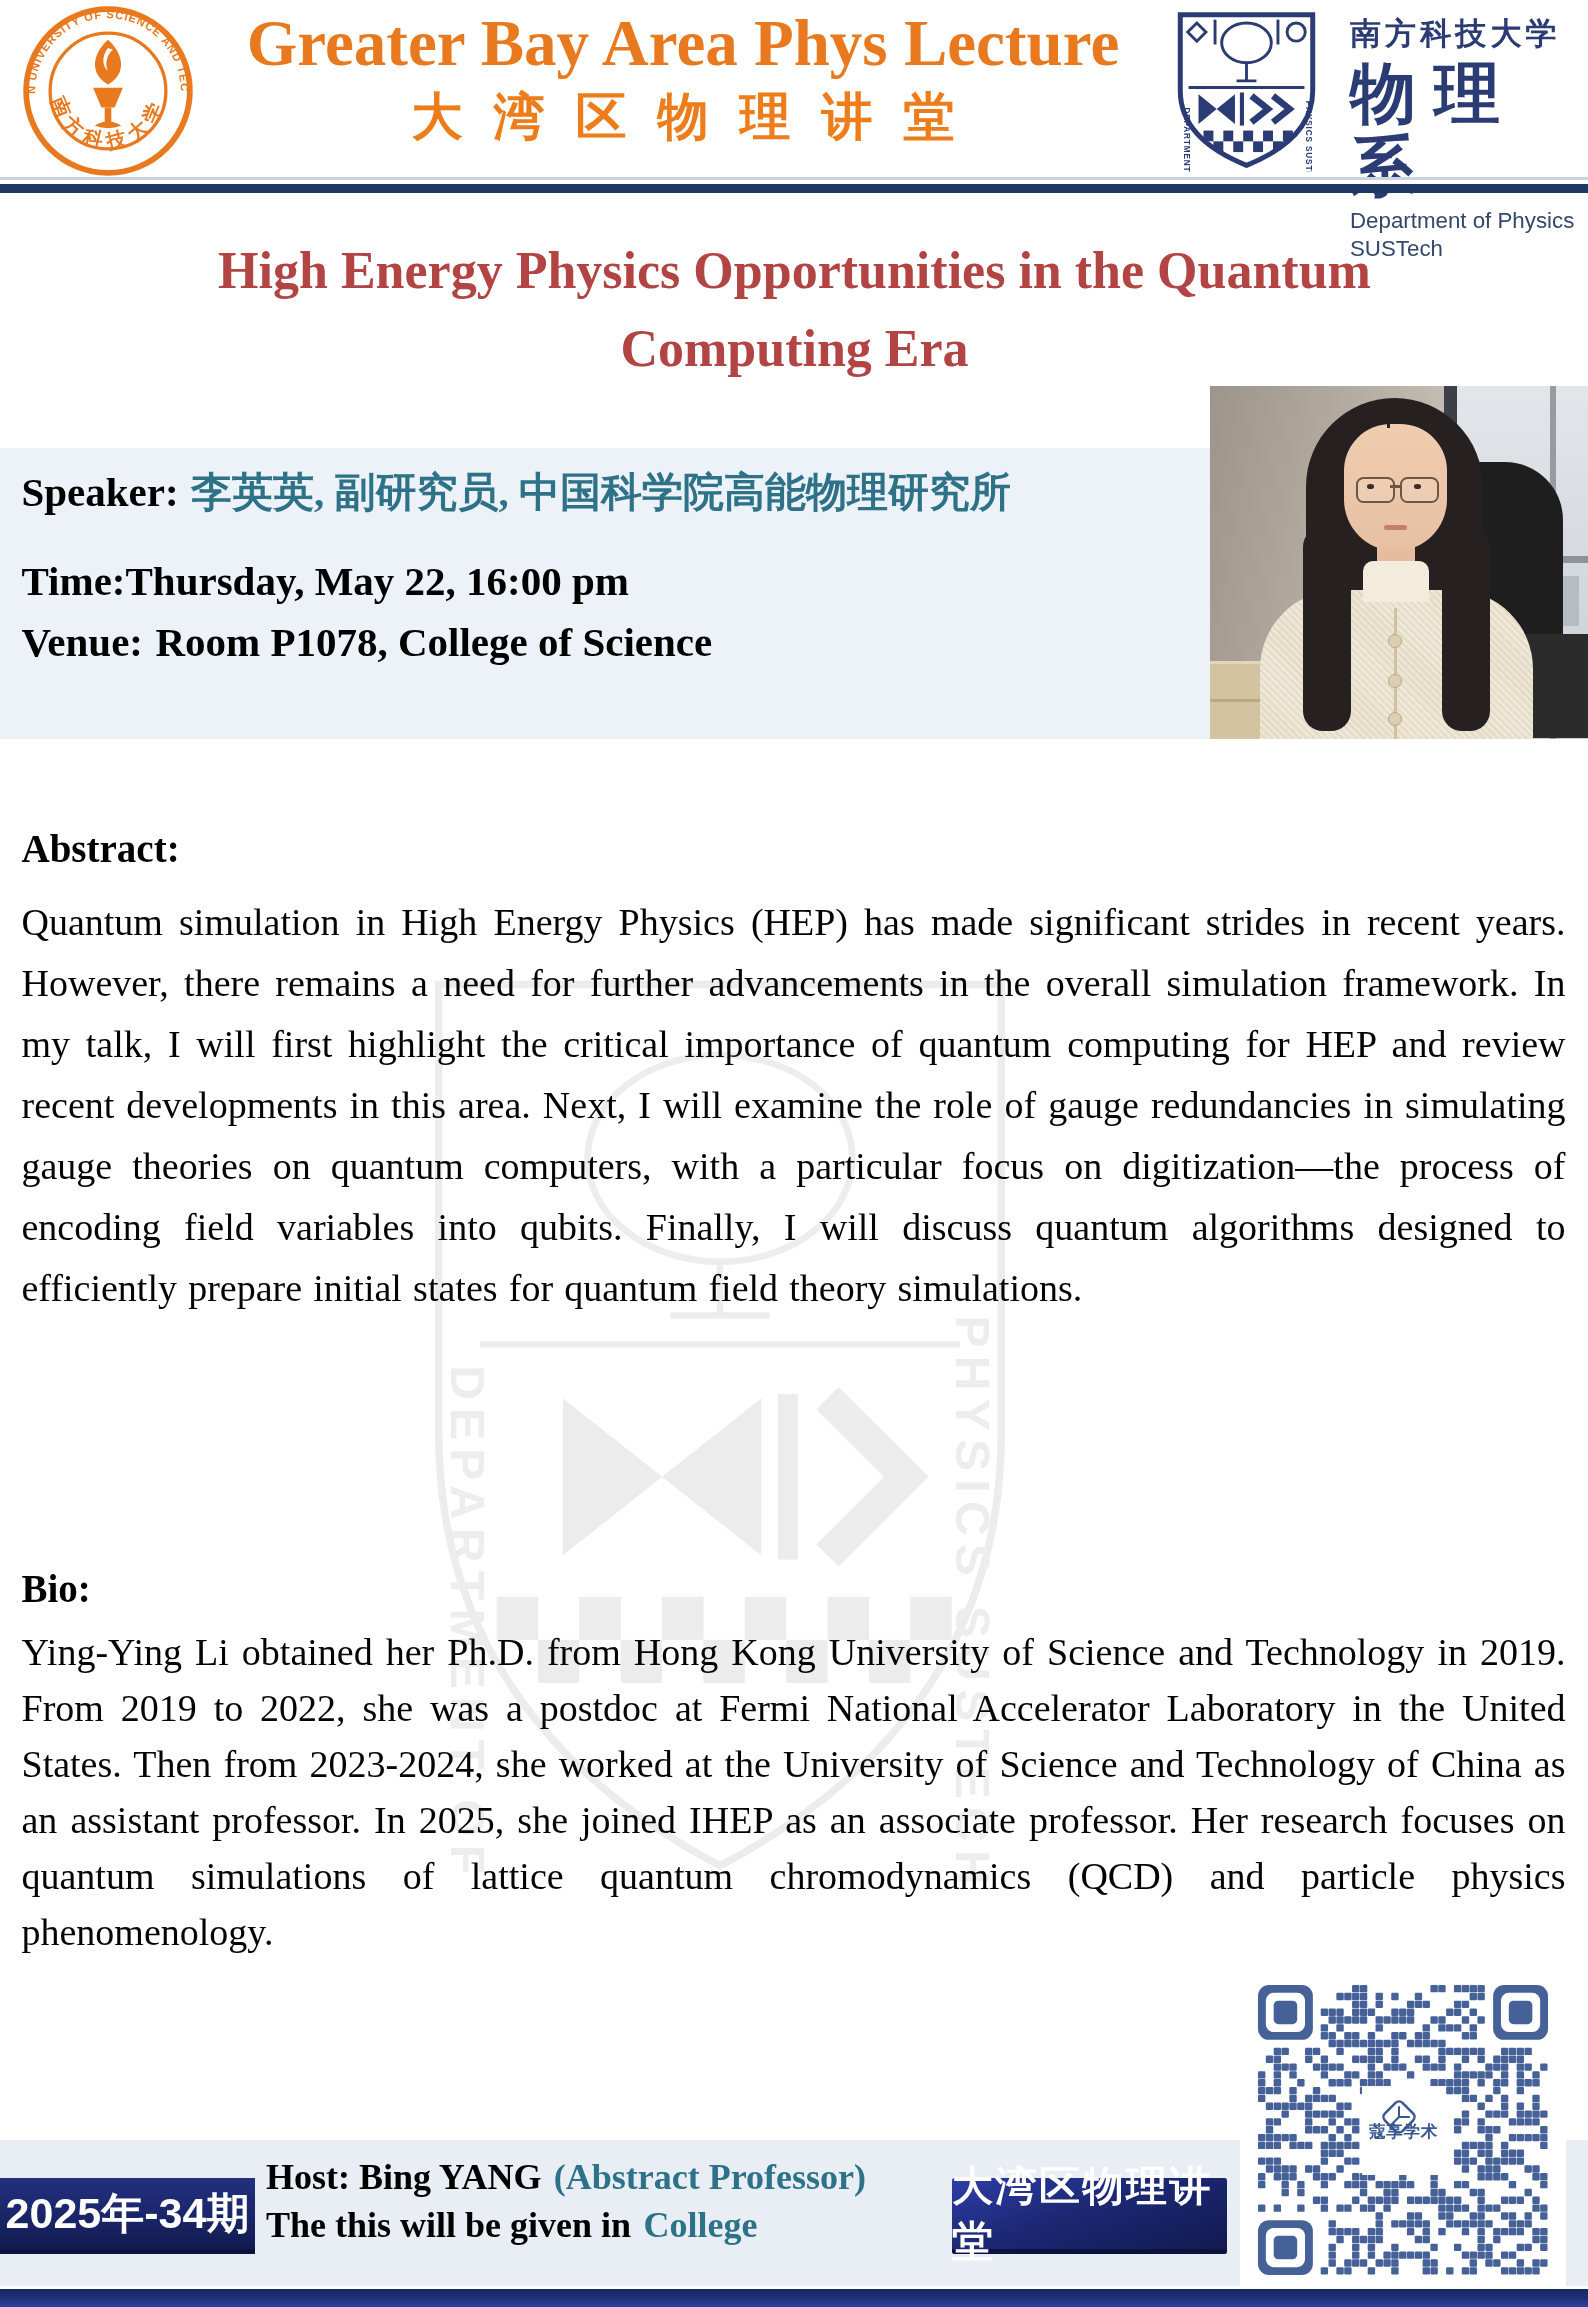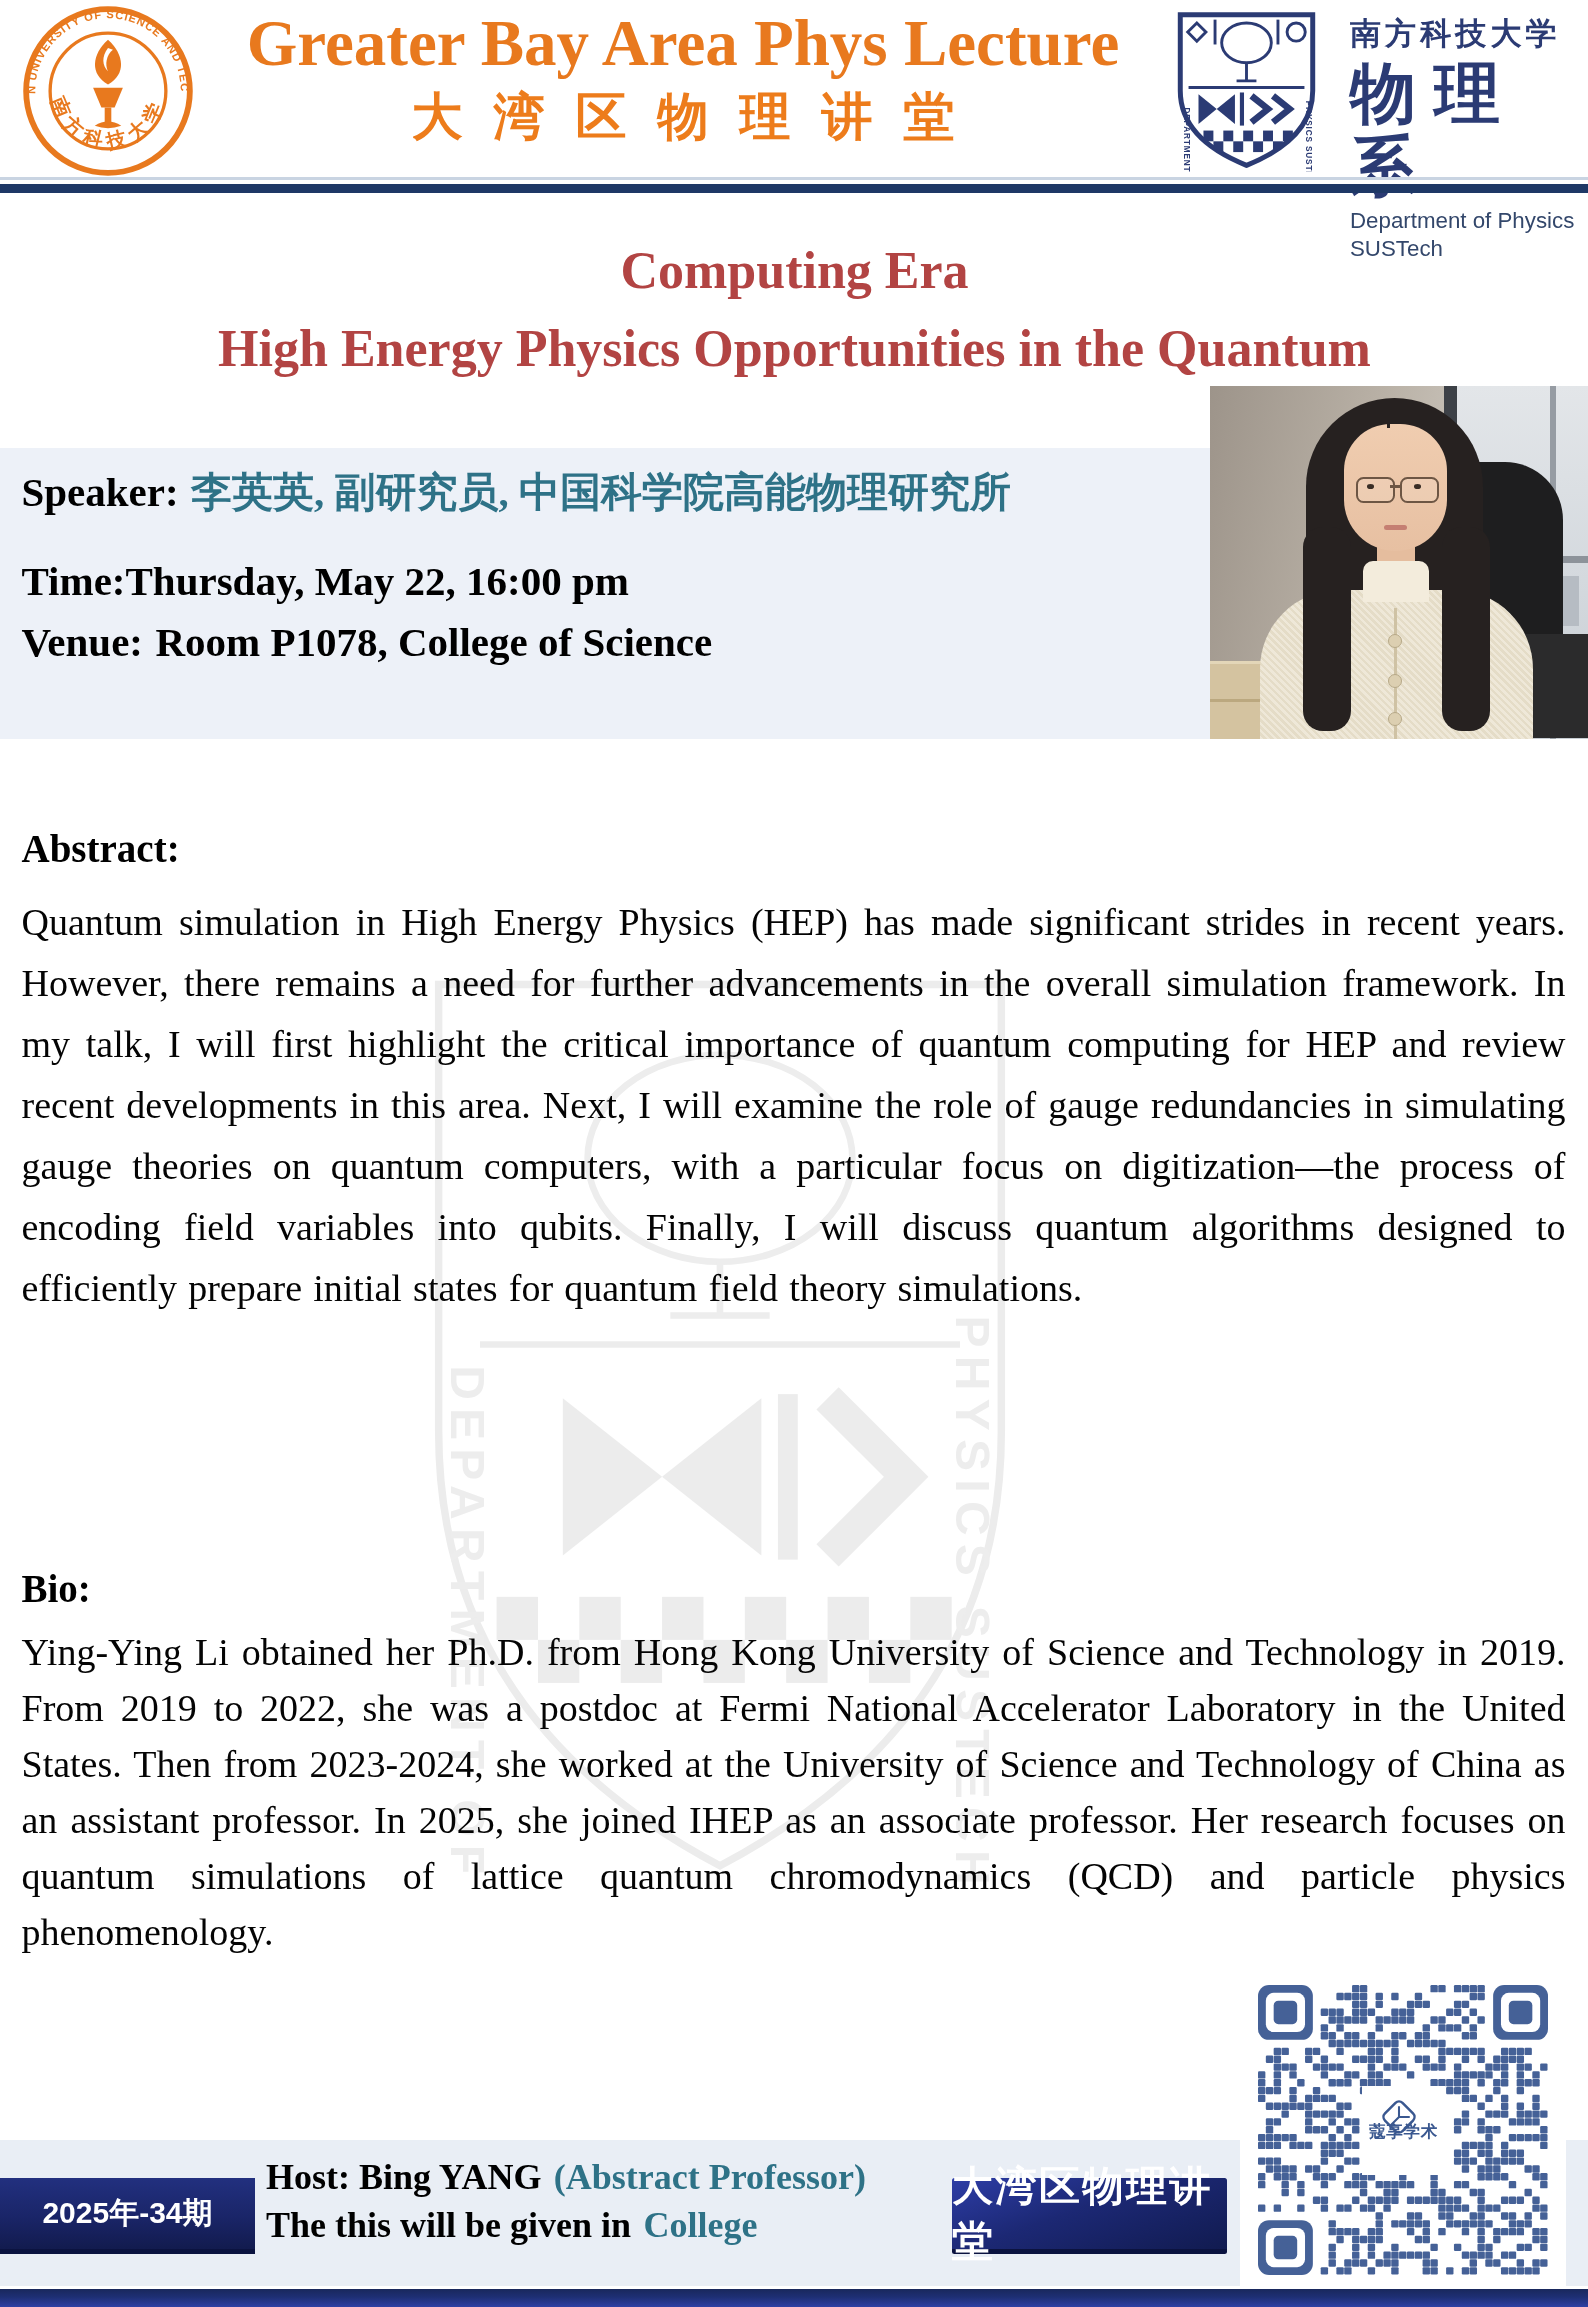--- a/index.html
+++ b/index.html
@@ -80,21 +80,21 @@
             text-align:justify;color:#040404;word-spacing:1.7px;}
 
   
   .watermark{position:absolute;left:389px;top:968px;width:662px;height:935px;pointer-events:none;}
 
   
   .footer-band{position:absolute;left:0;top:2140px;width:1589px;height:146px;background:#E9EEF5;}
   .issue-box{position:absolute;left:0;top:2178px;width:255px;height:71px;
              background:linear-gradient(180deg,#22307f 0%,#1a2568 55%,#121b4e 100%);
              border-bottom:5px solid #0B1340;display:flex;align-items:center;justify-content:center;
-             color:#fff;font-size:30px;font-weight:bold;font-family:"Liberation Sans","DejaVu Sans",sans-serif;}
+             color:#fff;font-size:43px;font-weight:bold;font-family:"Liberation Sans","DejaVu Sans",sans-serif;}
   .host-block{position:absolute;left:266px;top:2153px;font-size:36px;font-weight:bold;color:#000;line-height:48px;white-space:nowrap;}
   .live-button{position:absolute;left:952px;top:2178px;width:275px;height:71px;border-radius:2.5px;
                background:linear-gradient(160deg,#2d3da6 0%,#1c2874 45%,#111b50 100%);
                border-bottom:5px solid #0B1340;display:flex;align-items:center;justify-content:center;
                color:#fff;font-size:41px;font-weight:bold;letter-spacing:2.5px;
                font-family:"Liberation Sans","DejaVu Sans",sans-serif;cursor:pointer;}
   .qr-panel{position:absolute;left:1240px;top:1973px;width:326px;height:319px;background:#ffffff;}
   .qr-panel svg{position:absolute;left:18px;top:11.6px;}
   .qr-logo{position:absolute;left:122px;top:113px;width:83px;height:89px;background:#fff;
            display:flex;flex-direction:column;align-items:center;justify-content:center;}
@@ -187,22 +187,22 @@
     <div class="dept-en2">SUSTech</div>
   </div>
 
   <div class="header-divider">
     <div class="d1"></div>
       <div class="d2"></div>
       <div class="d3"></div>
   </div>
 
   <div class="talk-title">
+    <div>High Energy Physics Opportunities in the Quantum</div>
     <div>Computing Era</div>
-    <div>High Energy Physics Opportunities in the Quantum</div>
   </div>
 
   <div class="speaker-band">
     <div class="info-row l1">
       <span>Speaker:</span><span class="teal gap">李英英, 副研究员, 中国科学院高能物理研究所</span>
     </div>
     <div class="info-row l2">
       <span>Time:</span><span>Thursday, May 22, 16:00 pm</span>
     </div>
     <div class="info-row l3">

